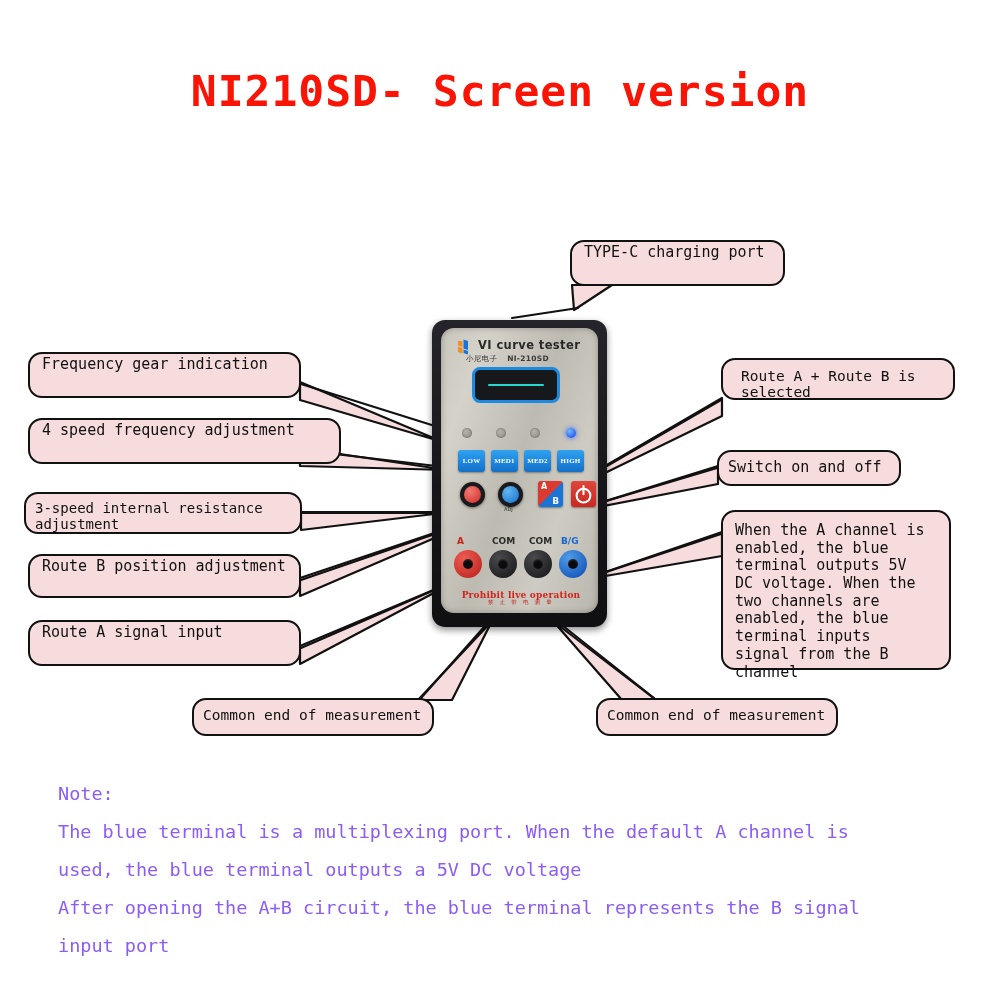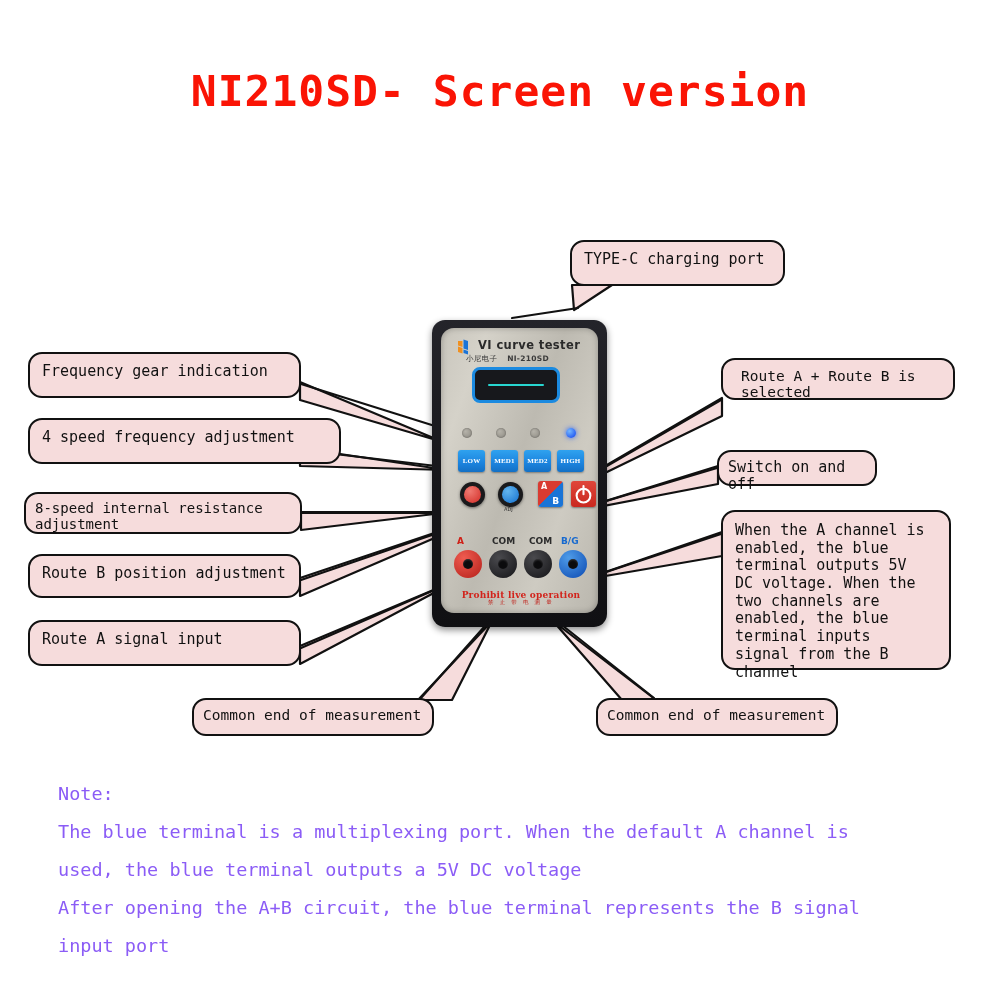--- a/index.html
+++ b/index.html
@@ -23,21 +23,21 @@
   
   .callout{
     position:absolute;
     background:#f6dcdc;
     border:2.2px solid #111;
     border-radius:14px;
     color:#111;
     font-family:"DejaVu Sans Mono","Liberation Mono",monospace;
     font-size:15px;
     line-height:1.12;
-    padding:9px 12px;
+    padding:2px 12px;
     box-sizing:border-box;
     z-index:4;
     white-space:pre-line;
   }
   .callout.multi{line-height:1.18;padding:10px 12px;}
 
   
   #device{
     position:absolute;left:432px;top:320px;width:175px;height:307px;
     background:linear-gradient(180deg,#24242a 0%,#16161a 55%,#101013 100%);
@@ -253,29 +253,29 @@
       <div class="warncn">禁 止 带 电 测 量</div>
     </div>
   </div>
 
   <div class="callout" style="left:570px;top:240px;width:215px;height:46px;">TYPE-C charging port</div>
 
   <div class="callout" style="left:28px;top:352px;width:273px;height:46px;">Frequency gear indication</div>
 
   <div class="callout" style="left:28px;top:418px;width:313px;height:46px;">4 speed frequency adjustment</div>
 
-  <div class="callout" style="left:24px;top:492px;width:278px;height:42px;padding:7px 9px;font-size:14px;">8-speed internal resistance adjustment</div>
+  <div class="callout" style="left:24px;top:492px;width:278px;height:42px;padding:7px 9px;font-size:14px;">3-speed internal resistance adjustment</div>
 
   <div class="callout" style="left:28px;top:554px;width:273px;height:44px;">Route B position adjustment</div>
 
   <div class="callout" style="left:28px;top:620px;width:273px;height:46px;">Route A signal input</div>
 
   <div class="callout" style="left:721px;top:358px;width:234px;height:42px;padding:8px 18px;font-size:14.5px;">Route A + Route B is selected</div>
 
-  <div class="callout" style="left:717px;top:450px;width:160px;height:36px;padding:7px 9px;">Switch on and off</div>
+  <div class="callout" style="left:717px;top:450px;width:184px;height:36px;padding:7px 9px;">Switch on and off</div>
 
   <div class="callout multi" style="left:721px;top:510px;width:230px;height:160px;font-size:15px;">When the A channel is
 enabled, the blue
 terminal outputs 5V
 DC voltage. When the
 two channels are
 enabled, the blue
 terminal inputs
 signal from the B
 channel</div>

